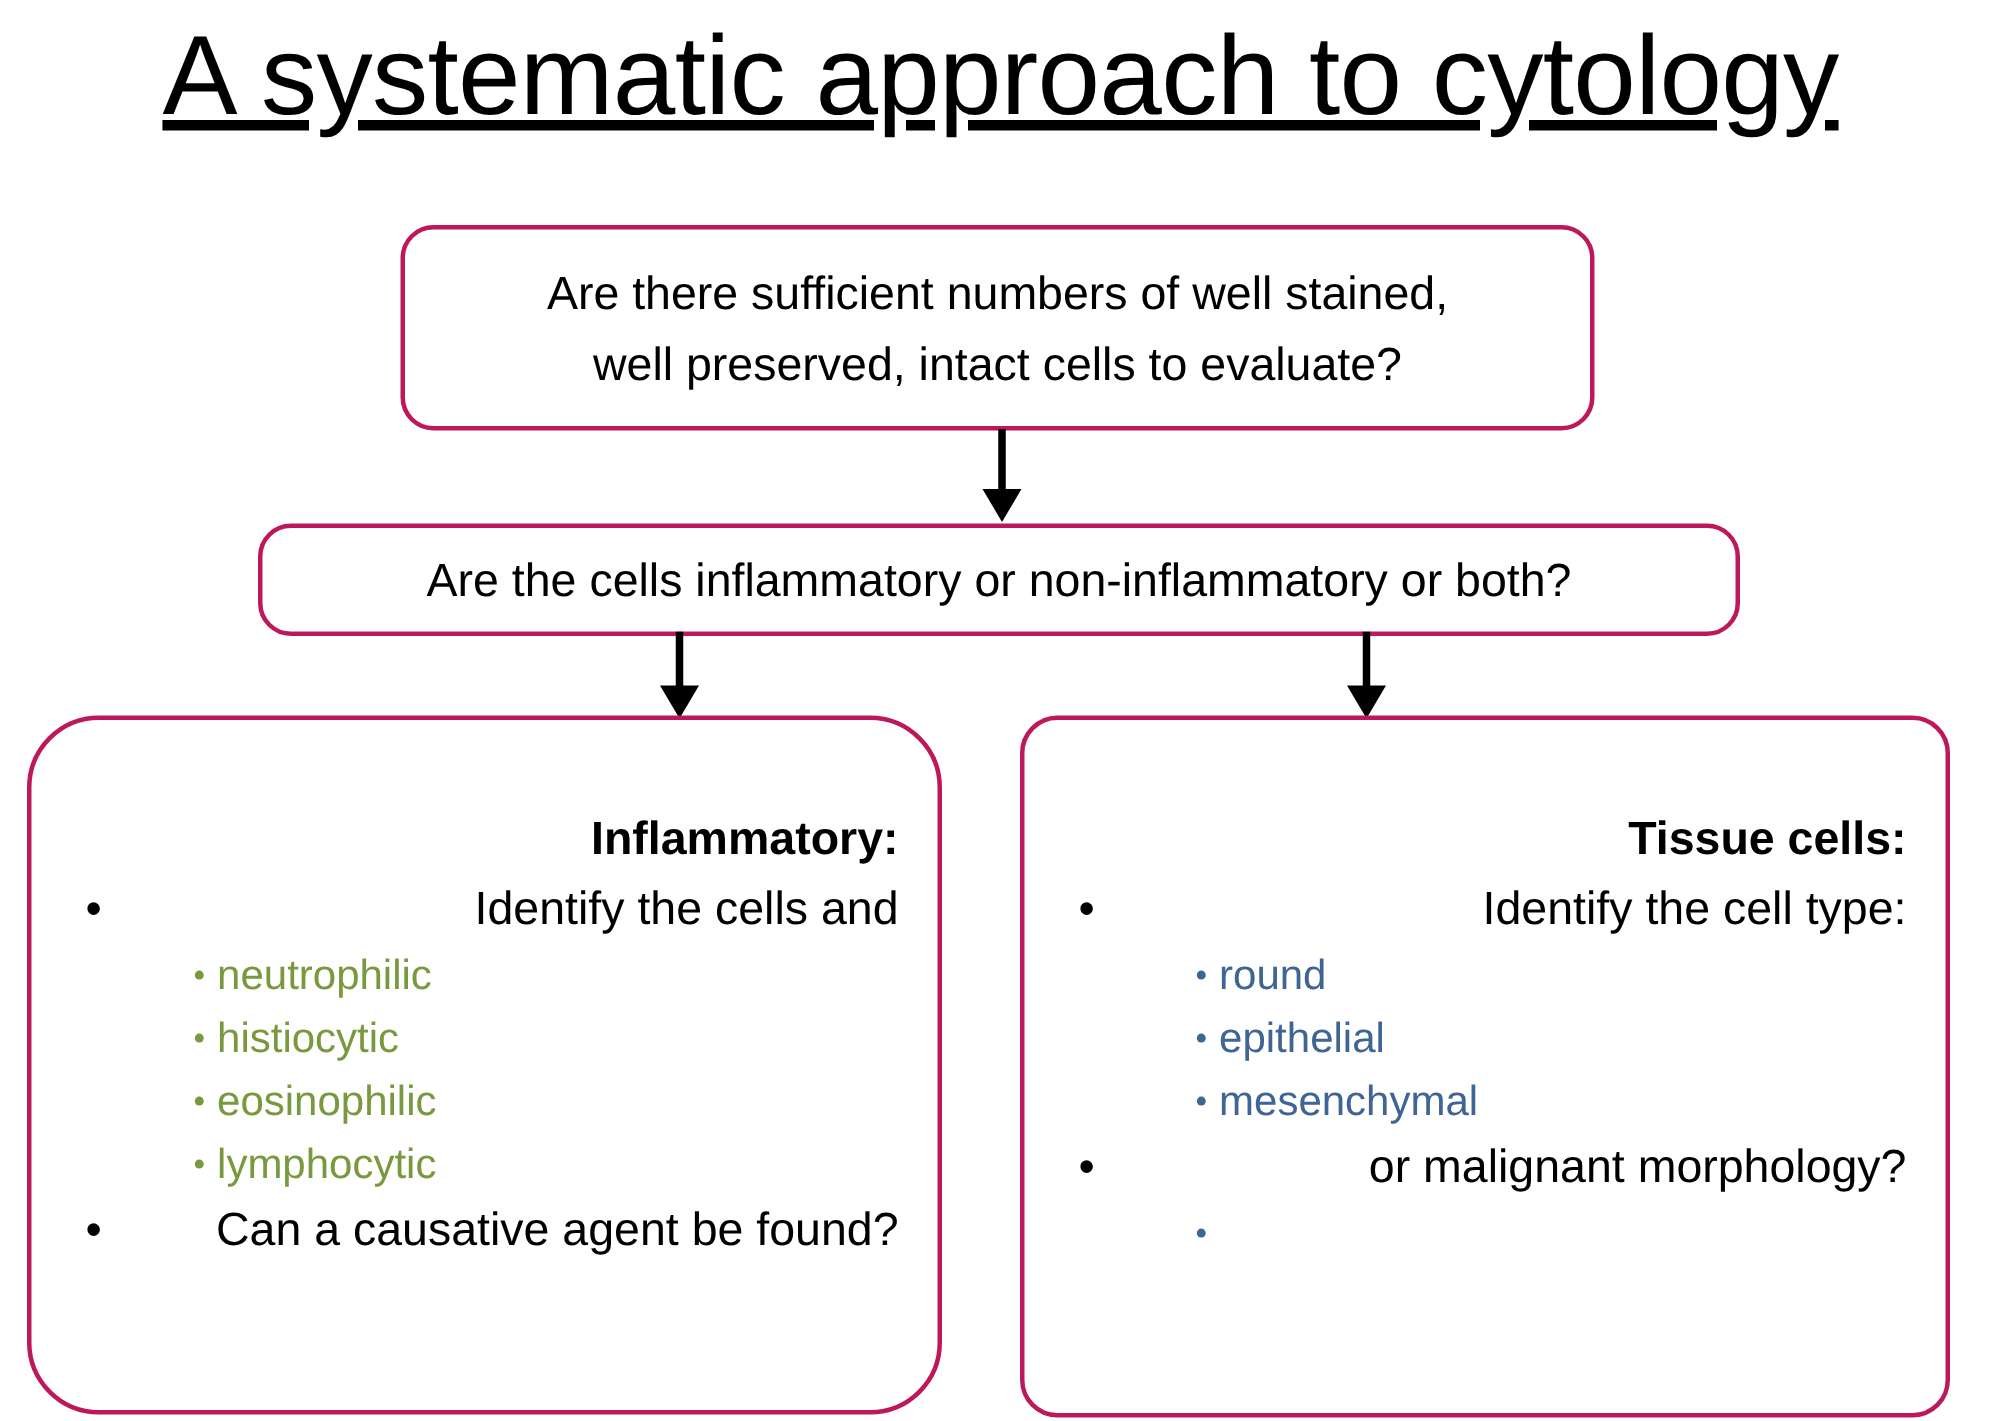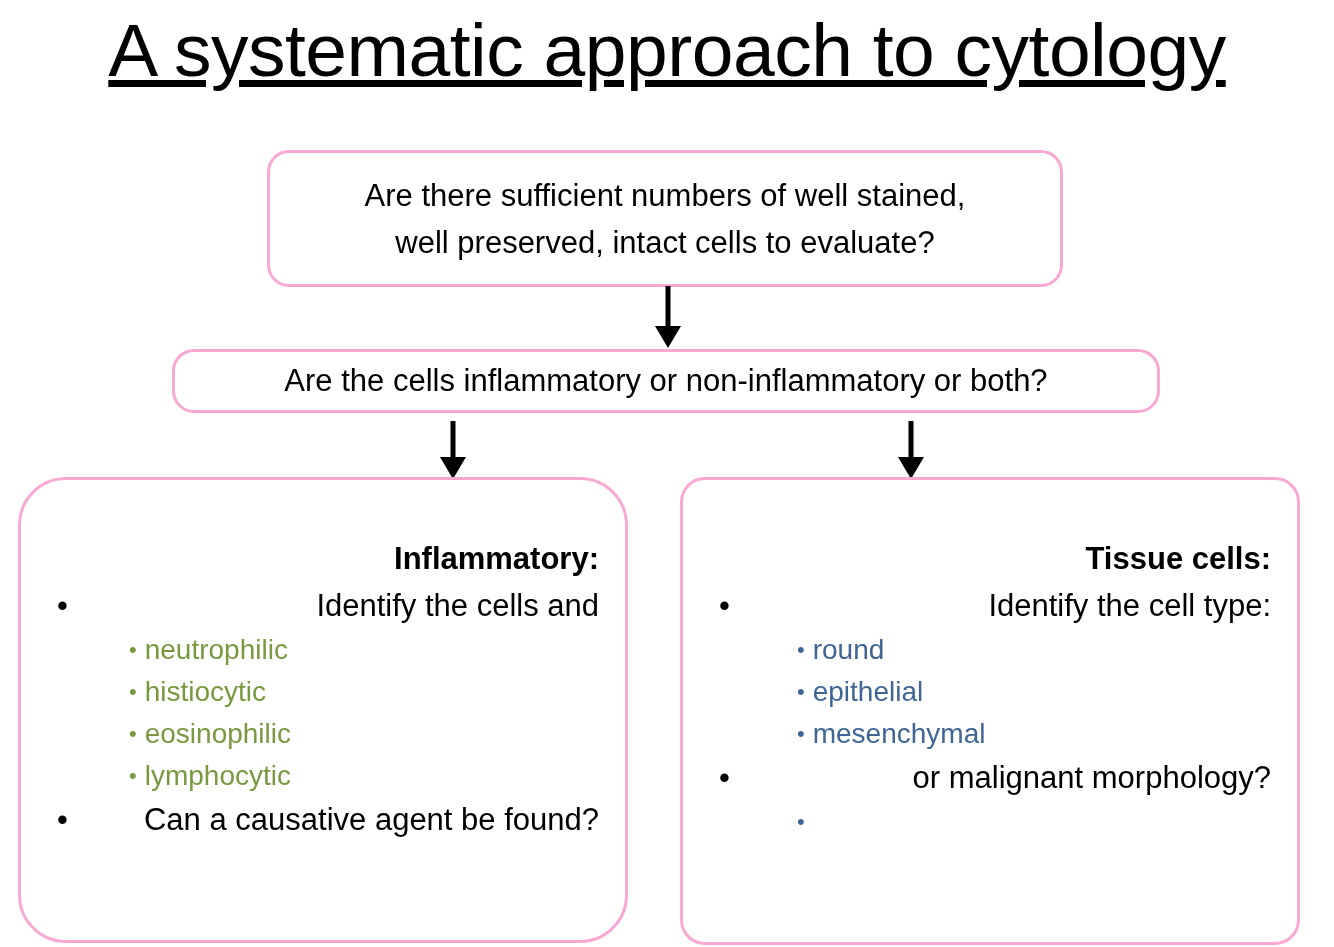--- a/index.html
+++ b/index.html
@@ -31,21 +31,21 @@
     color: #000000;
     white-space: nowrap;
     text-decoration: underline;
   }
 
   
   .flow-box {
     position: absolute;
     box-sizing: border-box;
     background: #ffffff;
-    border: 3px solid #f9a8d4;
+    border: 3px solid #be185d;
   }
   .flow-box.q-box {
     border-radius: 22px;
     display: flex;
     align-items: center;
     justify-content: center;
     text-align: center;
   }
   .flow-box.big-box {
     border-radius: 48px;
@@ -60,21 +60,21 @@
   #box-question-1 .box-text {
     font-size: 31px;
     line-height: 47px;
     color: #000;
   }
 
   #box-question-2 {
     left: 172px;
     top: 349px;
     width: 988px;
-    height: 64px;
+    height: 75px;
   }
   #box-question-2 .box-text {
     font-size: 31px;
     line-height: 40px;
     color: #000;
   }
 
   #box-inflammatory {
     left: 18px;
     top: 477px;

